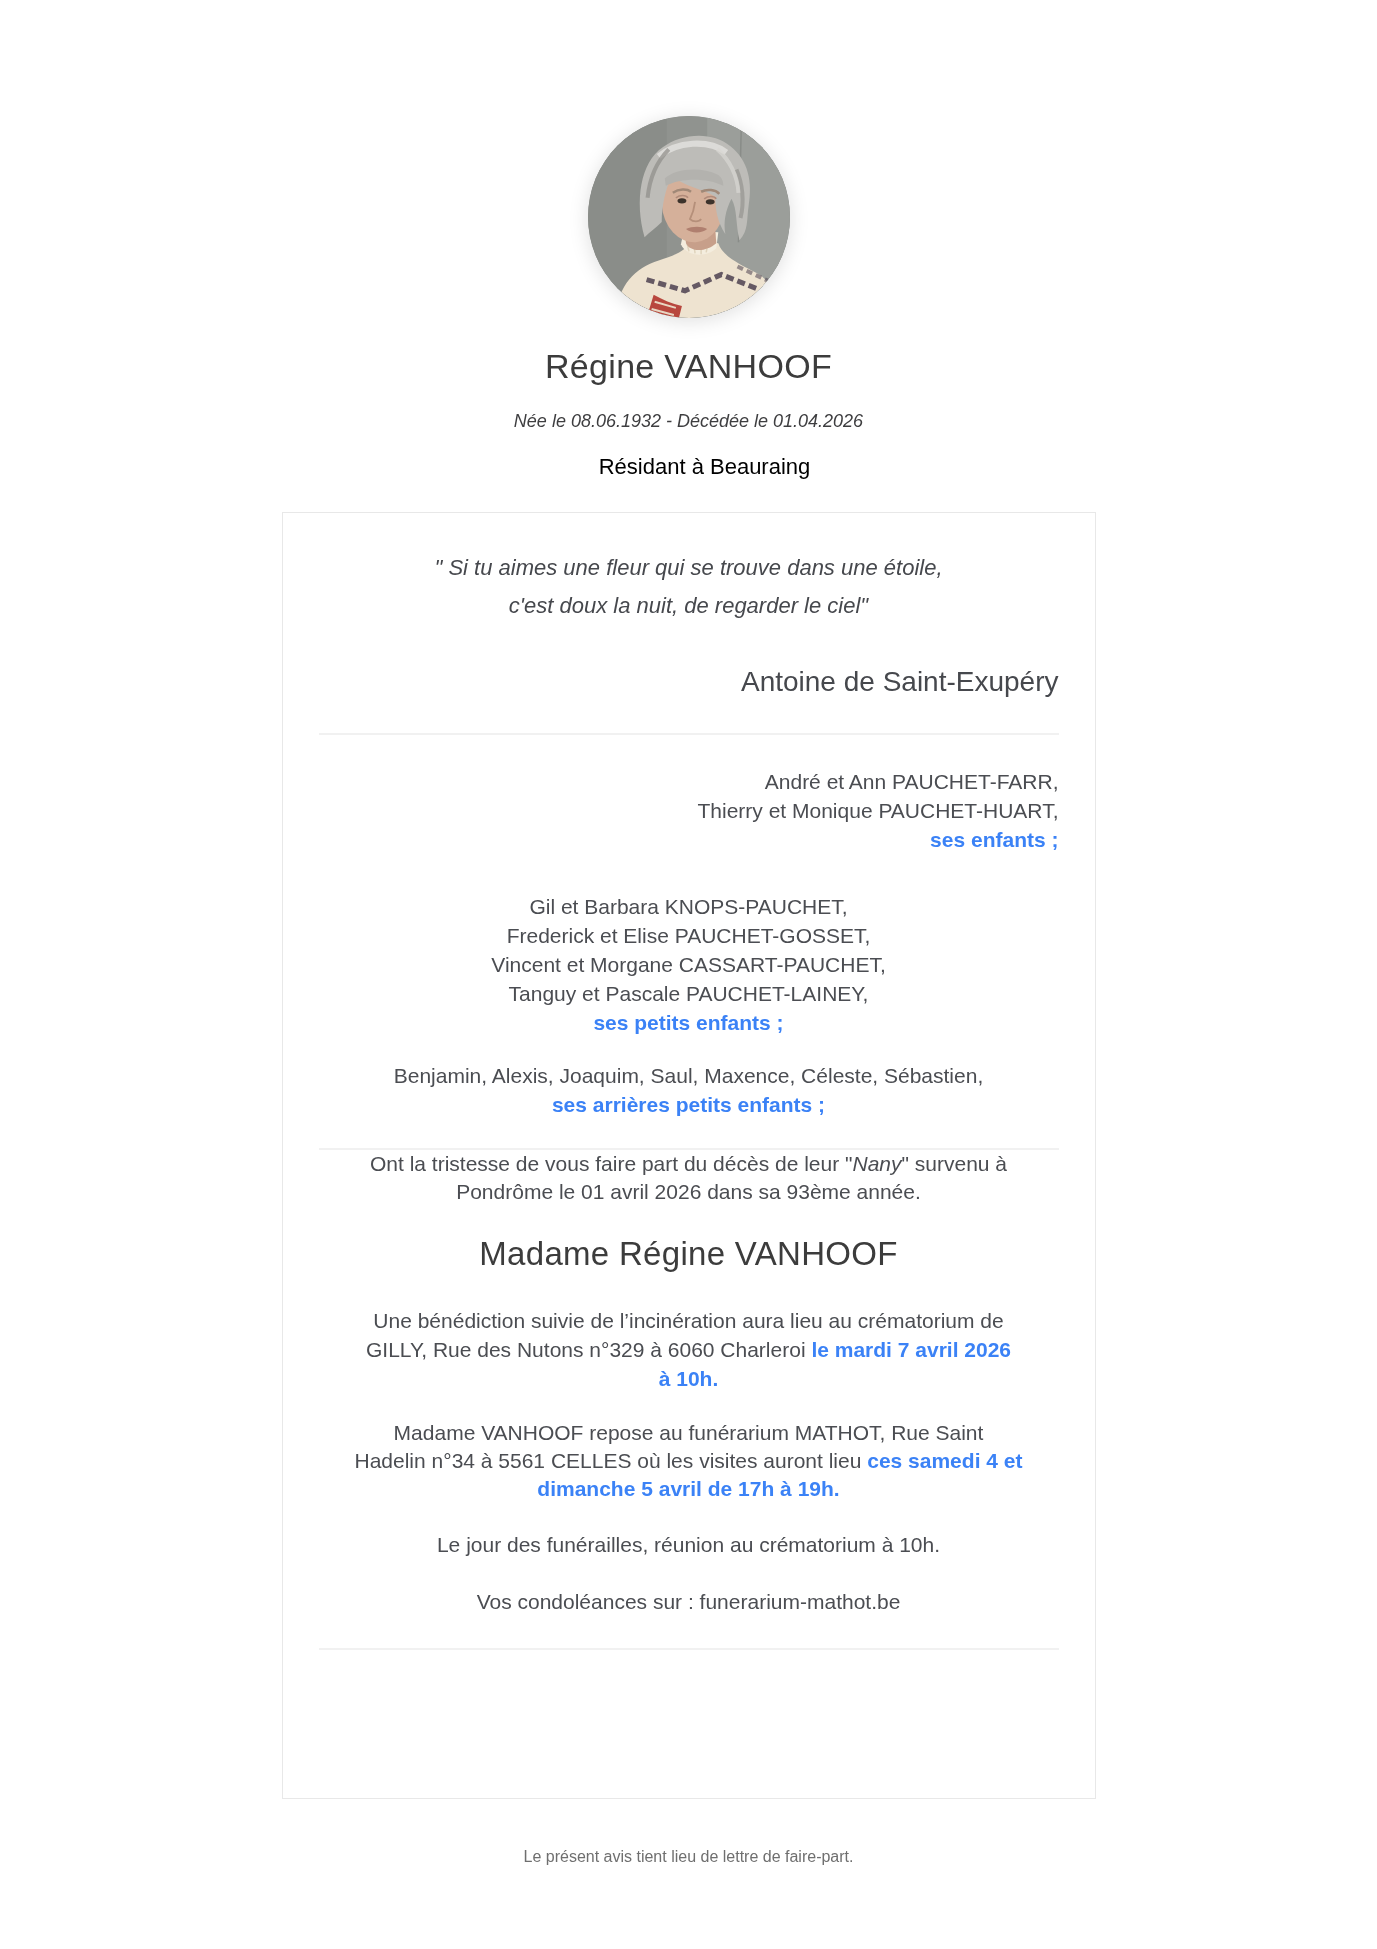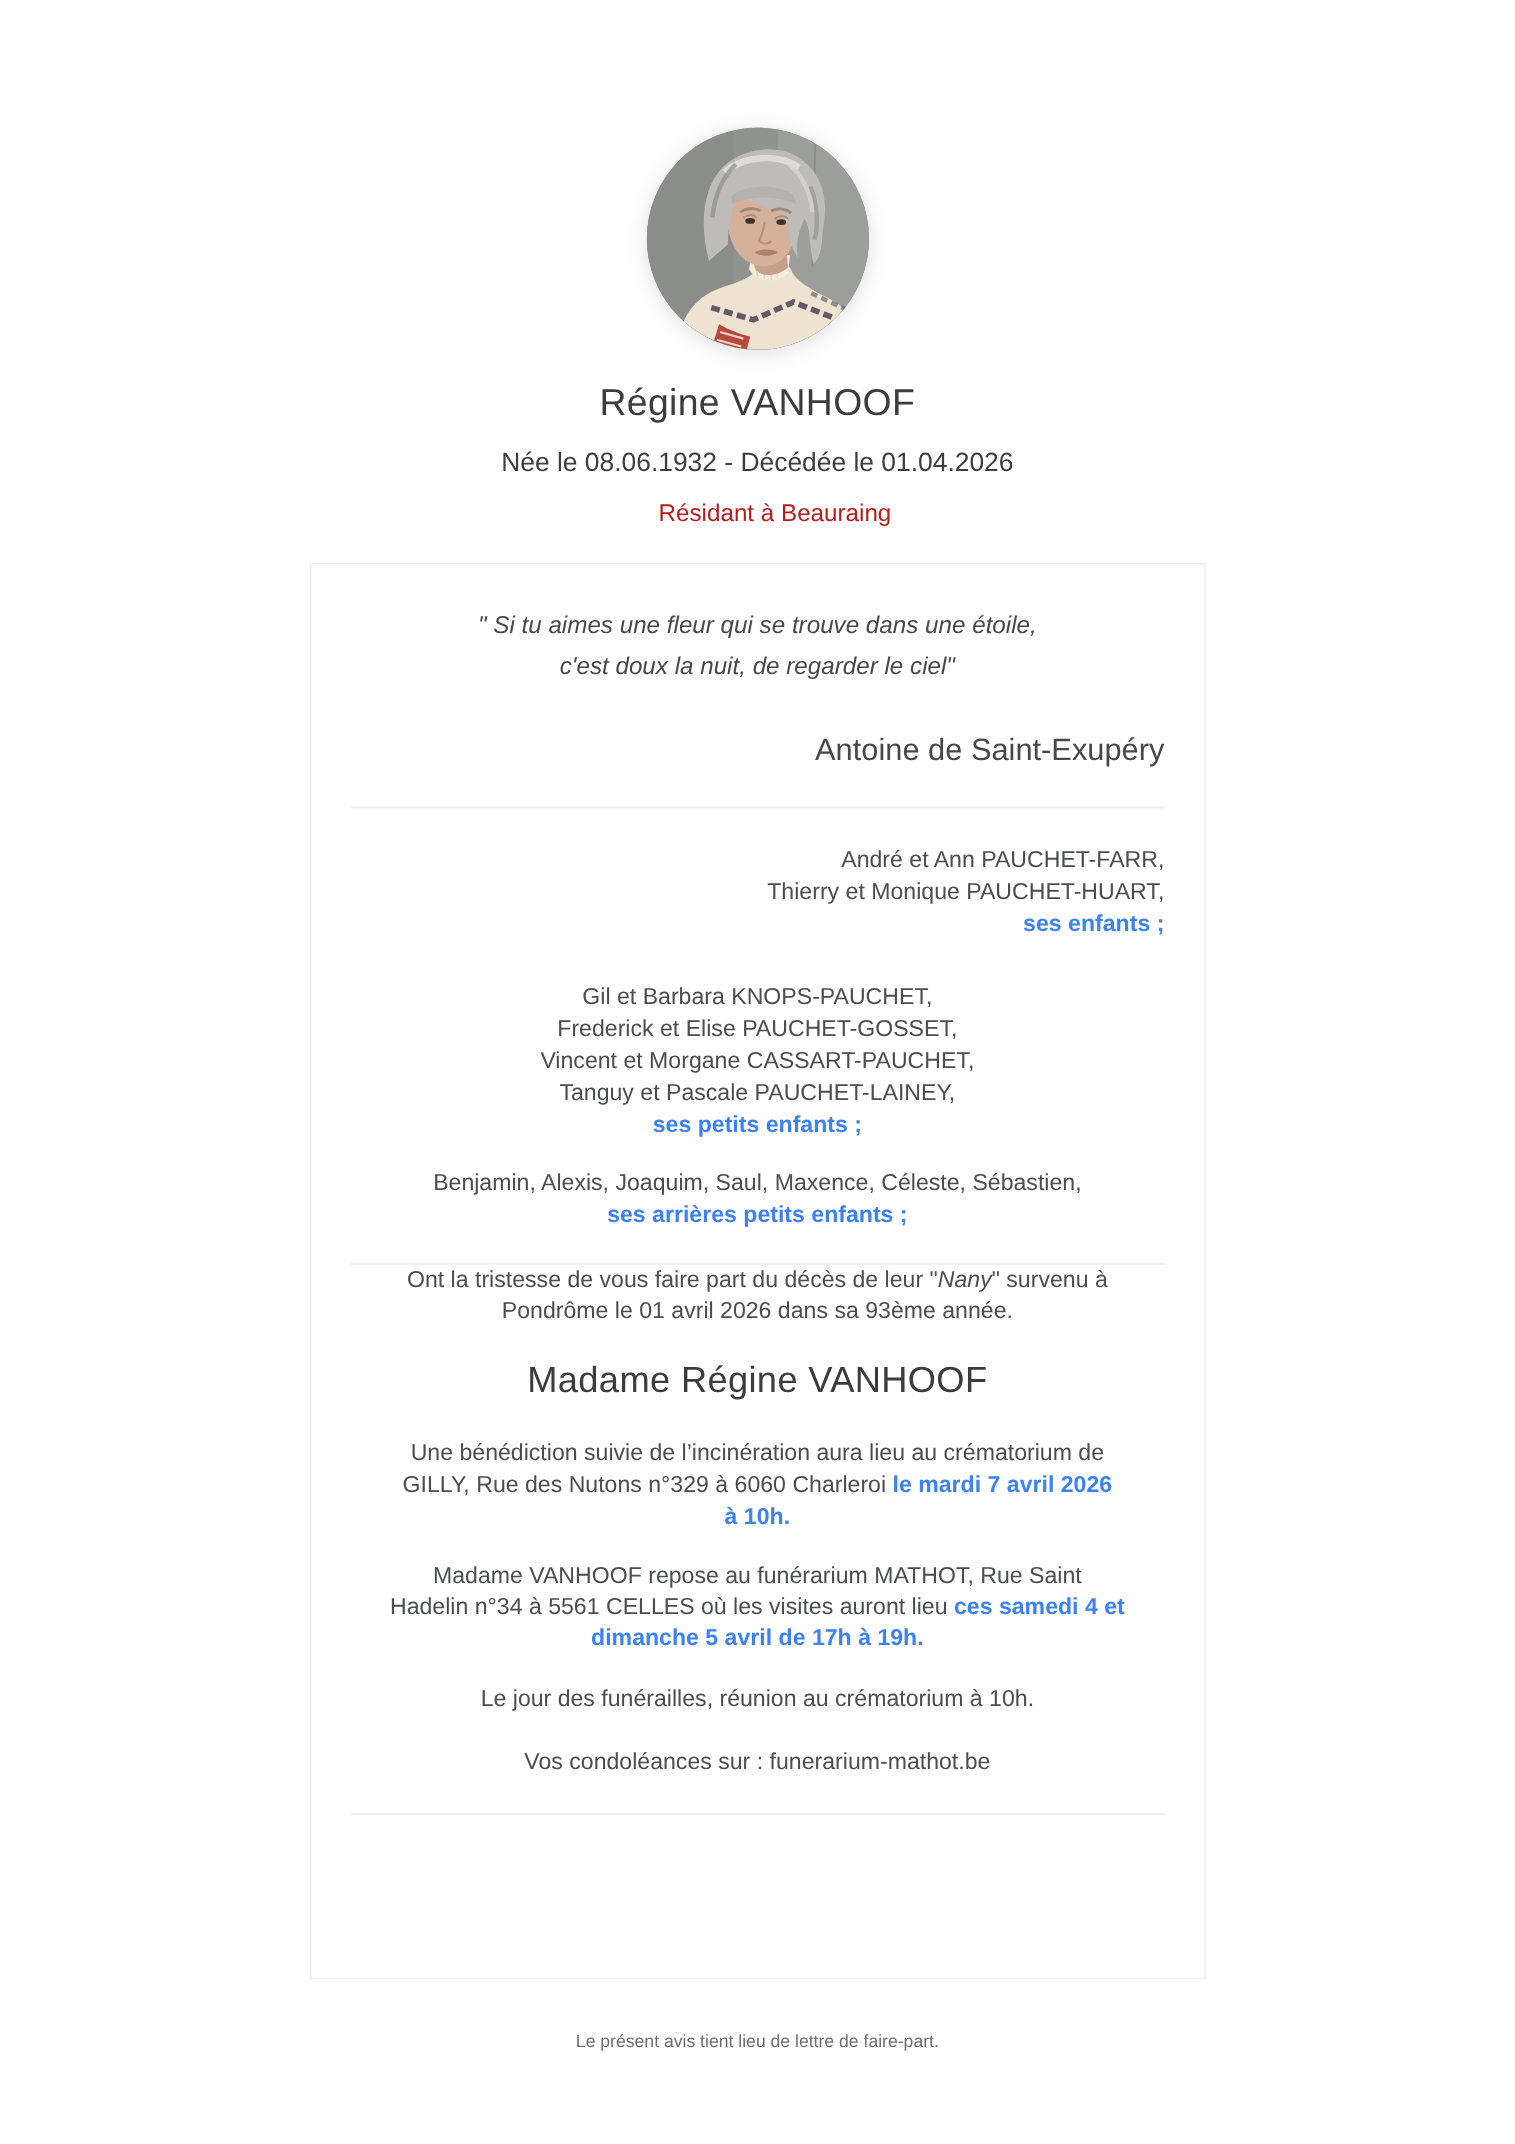--- a/index.html
+++ b/index.html
@@ -35,29 +35,30 @@
   .deceased-name {
     margin: 28px 3px 0;
     font-size: 34px;
     line-height: 40px;
     font-weight: 400;
     color: #3c3c3c;
     letter-spacing: 0.3px;
   }
   .life-dates {
     margin-top: 22px;
-    font-size: 24px;
+    font-size: 18px;
     line-height: 26px;
     color: #3e3e40;
+    font-style: italic;
   }
   .residence {
     margin-top: 20px;
     font-size: 22px;
     line-height: 26px;
-    color: #b91c1c;
+    color: #000000;
     padding-left: 32px;
   }
   
   .card {
     box-sizing: content-box;
     width: 740px;
     min-height: 1249px;
     margin: 32px auto 0;
     padding: 36px 36px 0;
     border: 1px solid #e8e8e8;

